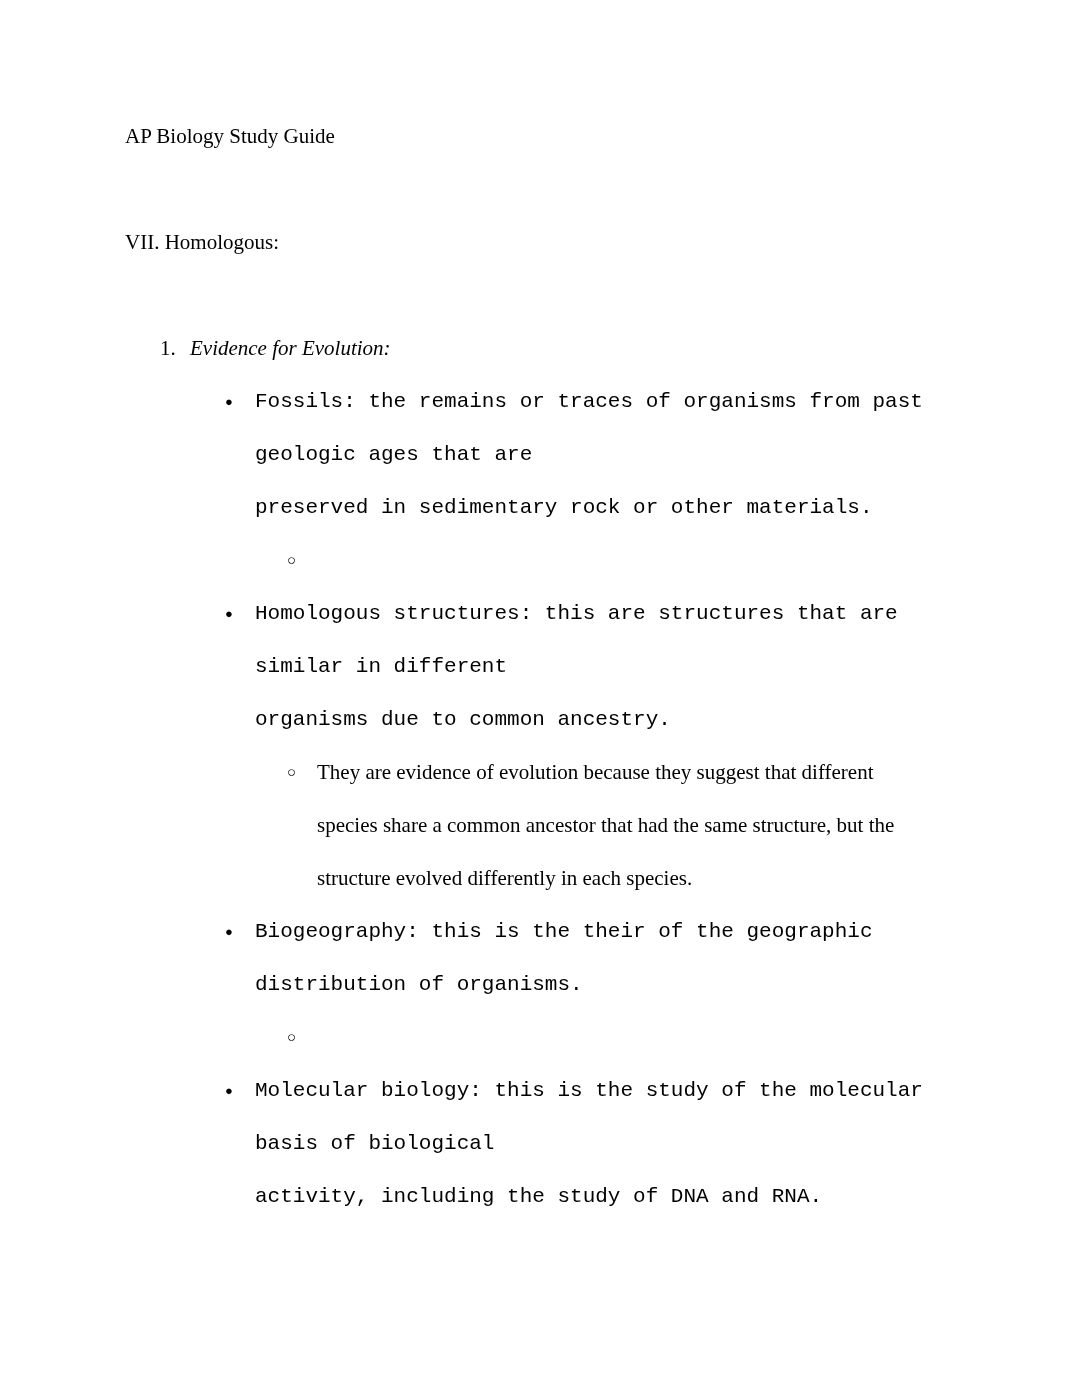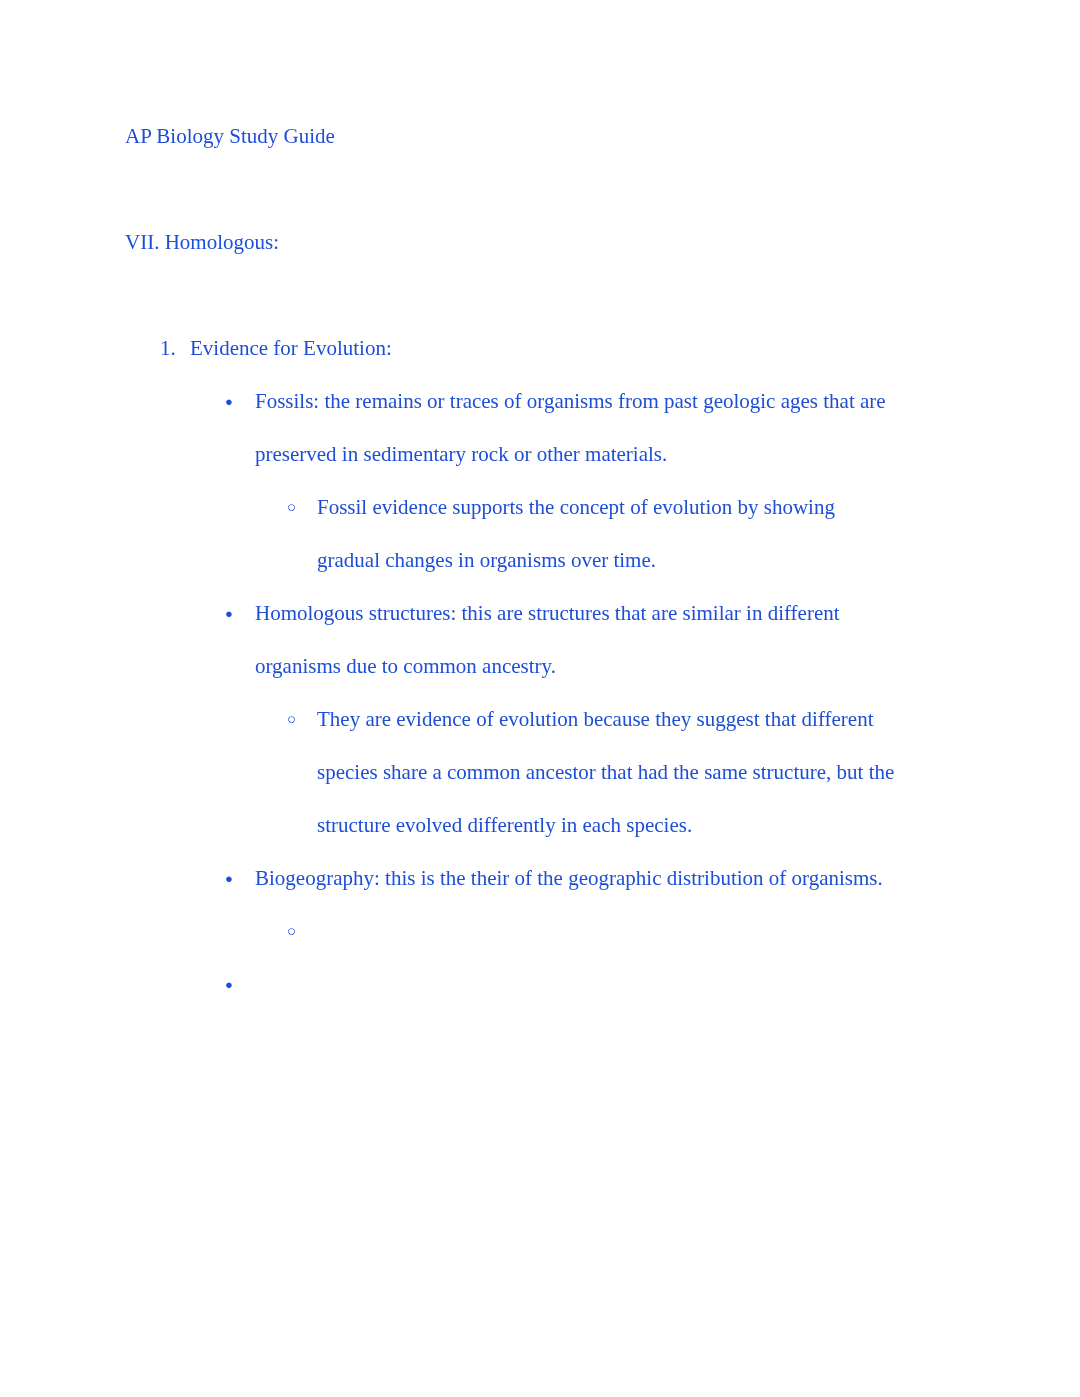--- a/index.html
+++ b/index.html
@@ -5,21 +5,21 @@
   html, body {
     margin: 0;
     padding: 0;
     background: #ffffff;
   }
   .page {
     position: relative;
     width: 1080px;
     height: 1397px;
     background: #ffffff;
-    color: #1d4ed8;
+    color: #000000;
     font-family: "Liberation Serif", "DejaVu Serif", serif;
     font-size: 21px;
     box-sizing: border-box;
     padding: 110px 125px 0 125px;
     overflow: hidden;
   }
   .doc-title {
     line-height: 53px;
     white-space: pre-line;
   }
@@ -40,24 +40,24 @@
     flex: none;
     width: 30px;
     line-height: 53px;
     text-align: left;
   }
   .item .text {
     line-height: 53px;
     white-space: pre-line;
   }
   .item.number { margin-left: 35px; margin-top: 53px; }
-  .item.number .text { max-width: 760px; }
+  .item.number .text { max-width: 760px; font-style: italic; }
   .item.bullet { margin-left: 100px; }
   .item.bullet .marker { font-size: 13px; }
-  .item.bullet .text { max-width: 720px; }
+  .item.bullet .text { max-width: 720px; font-family: Liberation Mono, monospace; }
   .item.sub { margin-left: 162px; }
   .item.sub .marker { font-size: 15px; }
   .item.sub .text { max-width: 645px; }
 </style>
 </head>
 <body>
 
 <div class="page">
 
   <div class="doc-title">AP Biology Study Guide</div>
@@ -72,22 +72,20 @@
     </div>
 
     <div class="item bullet">
       <span class="marker">●</span>
       <span class="text">Fossils: the remains or traces of organisms from past geologic ages that are
 preserved in sedimentary rock or other materials.</span>
     </div>
 
     <div class="item sub">
       <span class="marker">○</span>
-      <span class="text">Fossil evidence supports the concept of evolution by showing
-gradual changes in organisms over time.</span>
     </div>
 
     <div class="item bullet">
       <span class="marker">●</span>
       <span class="text">Homologous structures: this are structures that are similar in different
 organisms due to common ancestry.</span>
     </div>
 
     <div class="item sub">
       <span class="marker">○</span>
@@ -100,17 +98,19 @@
       <span class="marker">●</span>
       <span class="text">Biogeography: this is the their of the geographic distribution of organisms.</span>
     </div>
 
     <div class="item sub">
       <span class="marker">○</span>
     </div>
 
     <div class="item bullet">
       <span class="marker">●</span>
+      <span class="text">Molecular biology: this is the study of the molecular basis of biological
+activity, including the study of DNA and RNA.</span>
     </div>
 
   </div>
 
 </div>
 
 </body></html>

